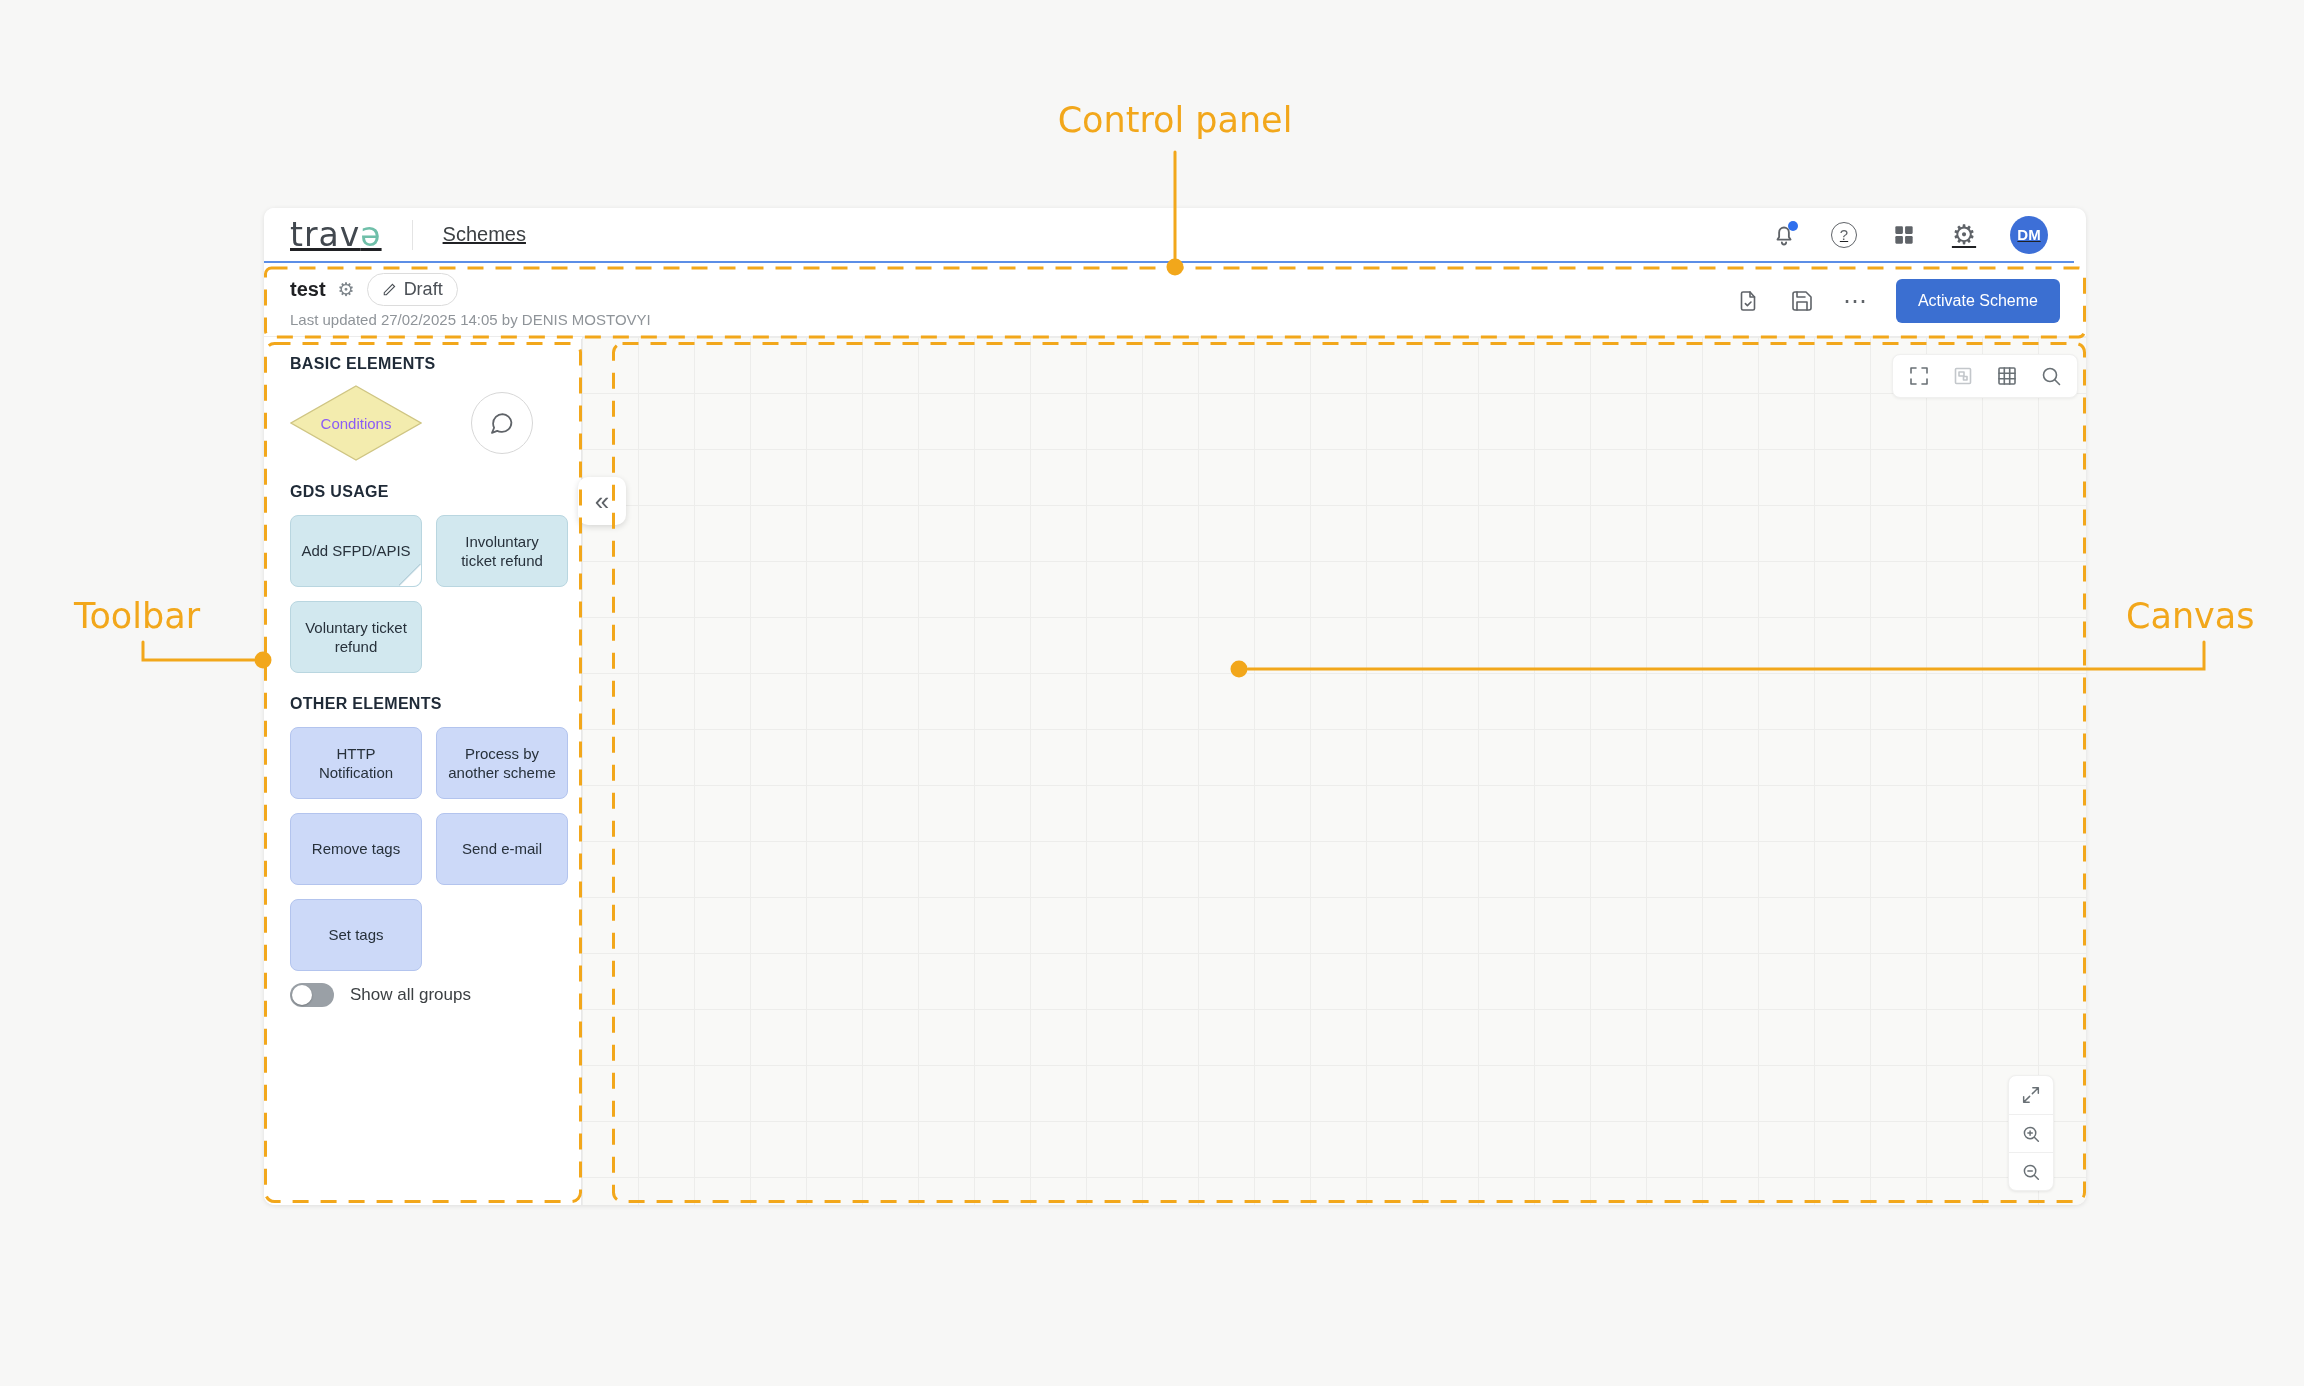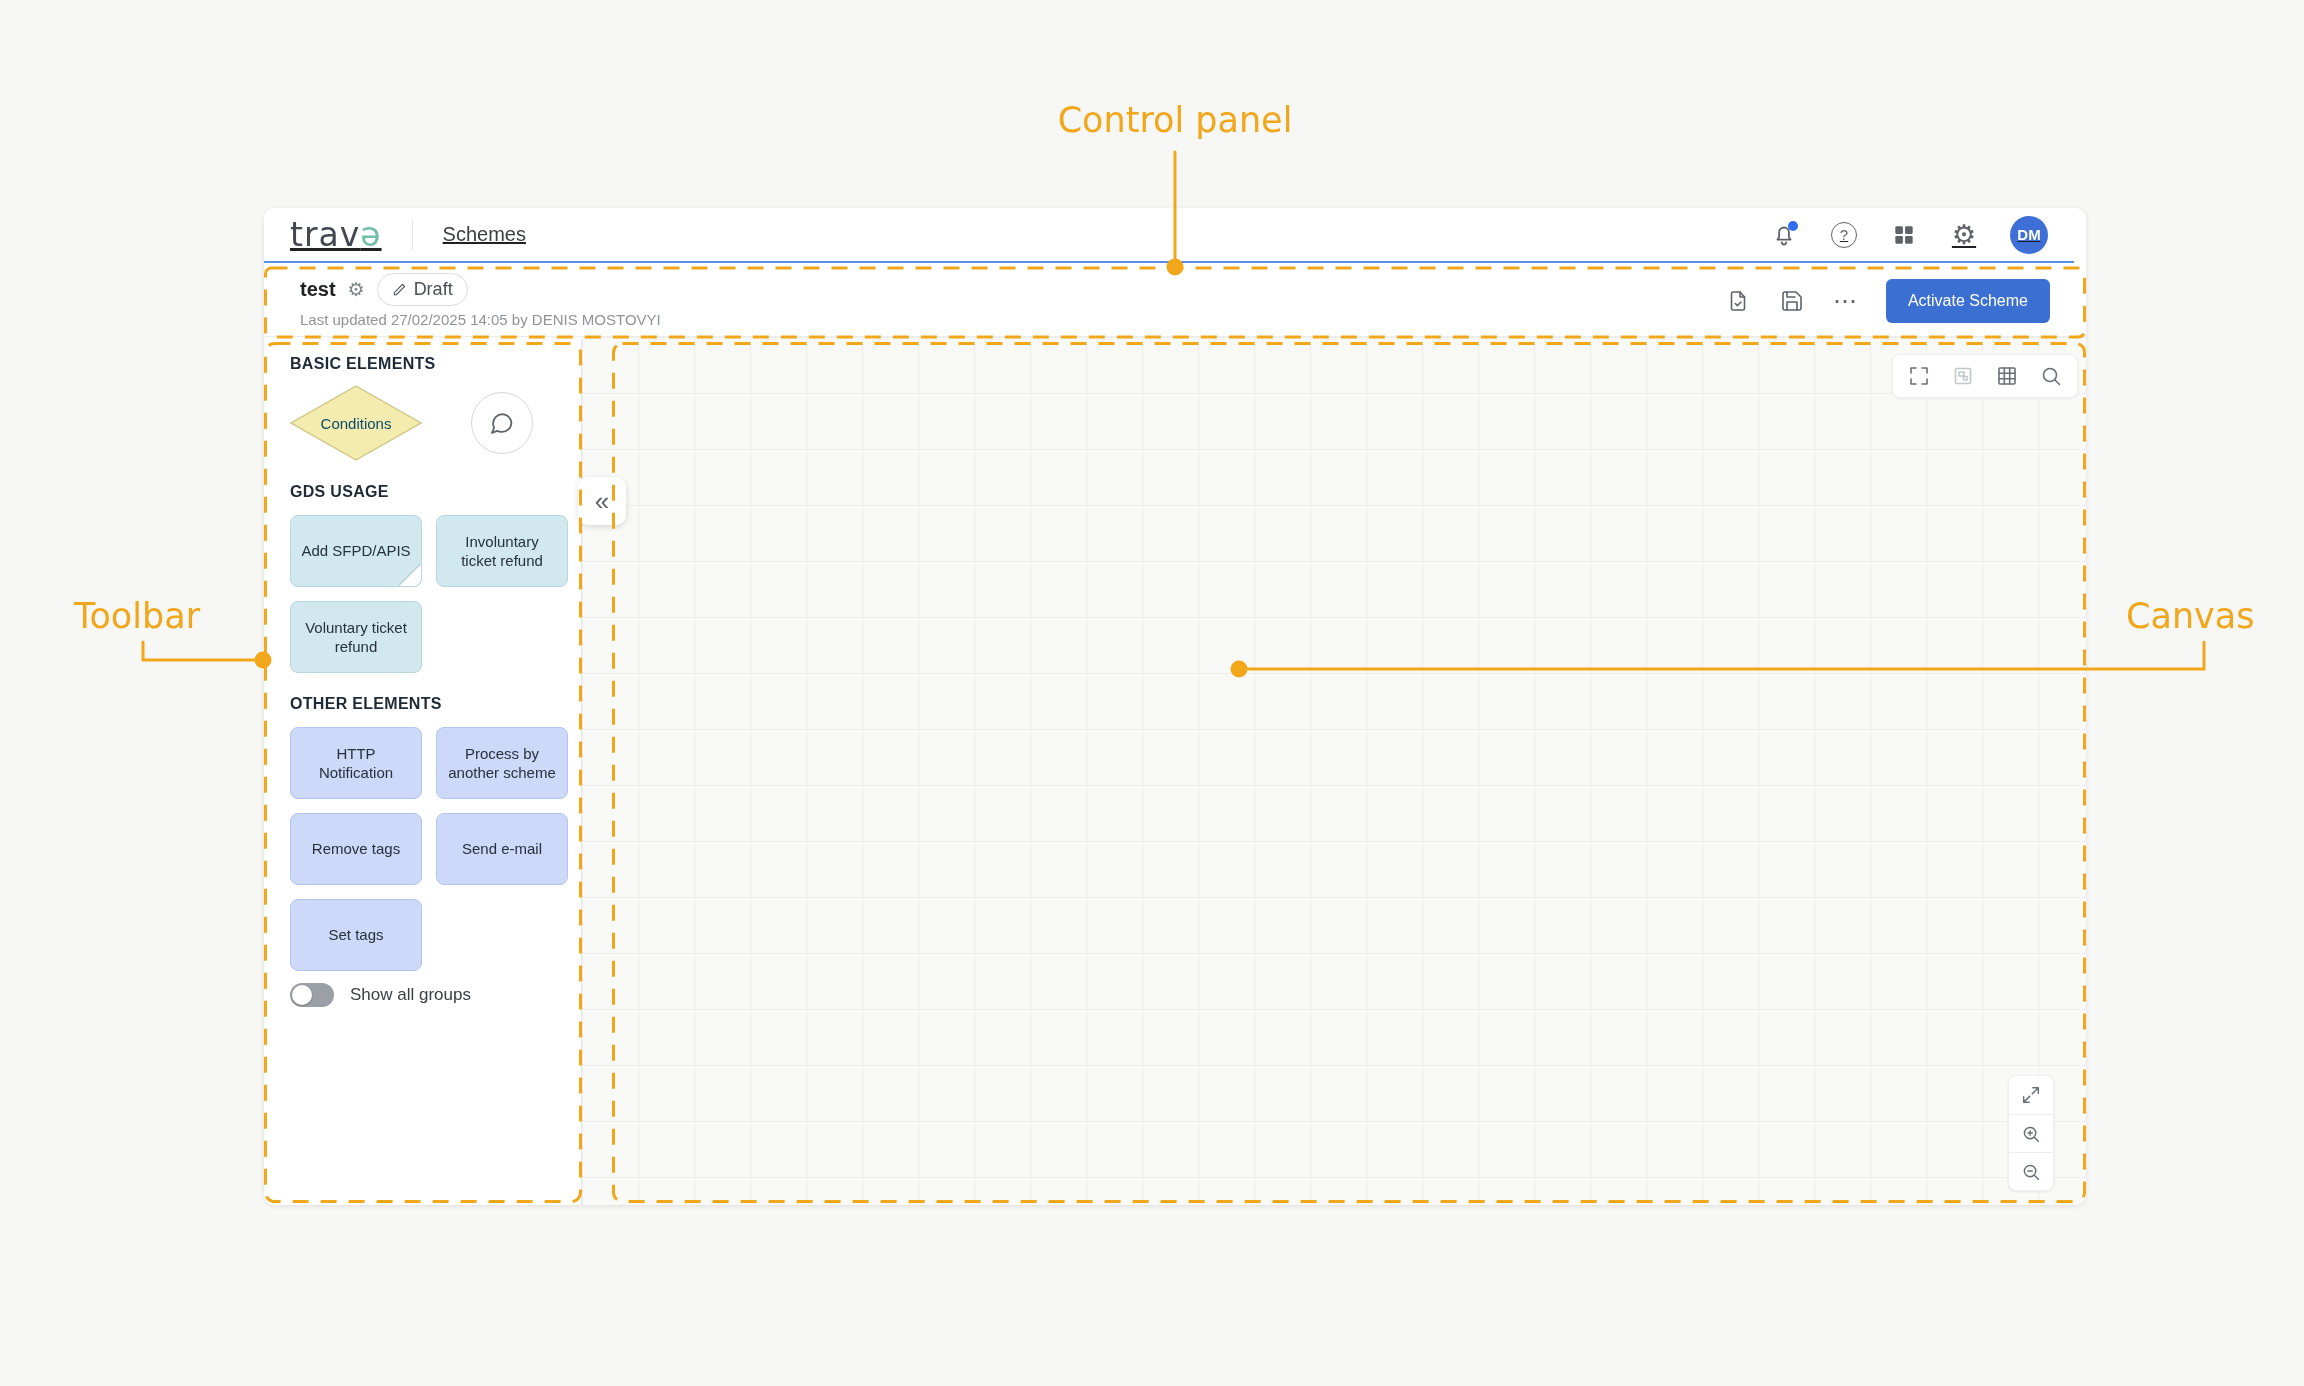--- a/index.html
+++ b/index.html
@@ -29,21 +29,21 @@
   .bell-dot { position:absolute; top:0; right:0; width:10px; height:10px; border-radius:50%; background:#2F6FED; }
   .help-circle { width:26px; height:26px; border:1.8px solid #5f6368; border-radius:50%;
                  display:flex; align-items:center; justify-content:center; font-size:15px; color:#5f6368; }
   .apps-grid svg rect { fill:#5f6368; stroke:none; }
   .gear-glyph { font-family:"DejaVu Sans", sans-serif; font-size:27px; color:#5f6368; line-height:1; }
   .avatar { width:38px; height:38px; border-radius:50%; background:#3D6FD7; color:#fff;
             font-size:15px; font-weight:bold; display:flex; align-items:center; justify-content:center; }
 
   
   .control-panel { position:absolute; top:57px; left:0; right:0; height:72px;
-                   display:flex; align-items:center; padding:0 36px;
+                   display:flex; align-items:center; padding:0 26px;
                    border-bottom:1px solid #ececec; background:#fff; }
   .cp-line1 { display:flex; align-items:center; gap:12px; }
   .scheme-name { font-size:20px; font-weight:bold; color:#202124; }
   .scheme-gear { font-family:"DejaVu Sans", sans-serif; font-size:19px; color:#7e858b; cursor:pointer; line-height:1; }
   .draft-pill { display:flex; align-items:center; gap:7px; border:1px solid #dcdcdc; border-radius:999px;
                 padding:5px 14px; font-size:18px; color:#4a4f55; background:#fff; cursor:pointer; }
   .draft-pill svg { width:15px; height:15px; stroke:#4a4f55; fill:none; stroke-width:1.7; }
   .last-updated { font-size:15px; color:#8F9499; margin-top:5px; }
   .cp-right { margin-left:auto; display:flex; align-items:center; gap:28px; }
   .cp-icon { width:26px; height:26px; display:flex; align-items:center; justify-content:center; cursor:pointer; }
@@ -58,21 +58,21 @@
   .toolbar { position:absolute; left:0; top:2px; bottom:0; width:318px; background:#fff;
              border-right:1px solid #e8e8e8; border-radius:0 0 0 10px; padding:16px 26px; overflow:hidden; }
   .section-title { font-size:16px; font-weight:bold; color:#1F2A37; letter-spacing:.3px; }
   .section-title.mt { margin-top:22px; }
   .shape-grid { display:grid; grid-template-columns:132px 132px; column-gap:14px; row-gap:14px; margin-top:14px; }
   .ellipse { width:132px; height:72px; border-radius:50%; background:#CFE9C9; border:1px solid #9FBF9A;
              display:flex; align-items:center; justify-content:center; font-size:15px; color:#27313B; cursor:grab; }
   .diamond-row { display:grid; grid-template-columns:132px 132px; column-gap:14px; margin-top:12px; align-items:center; }
   .diamond-wrap { position:relative; width:132px; height:76px; display:flex; align-items:center; justify-content:center; cursor:grab; }
   .diamond-wrap svg { position:absolute; inset:0; }
-  .diamond-label { position:relative; font-size:15px; color:#0c4a6e; }
+  .diamond-label { position:relative; font-size:15px; color:#8b5cf6; }
   .comment-circle { width:62px; height:62px; border-radius:50%; border:1px solid #d7d7d7; background:#fff;
                     display:flex; align-items:center; justify-content:center; margin:0 auto; cursor:grab; }
   .comment-circle svg { width:28px; height:28px; stroke:#5f6368; fill:none; stroke-width:1.6; stroke-linejoin:round; }
   .card { position:relative; width:132px; height:72px; border-radius:8px; display:flex; align-items:center; justify-content:center;
           text-align:center; font-size:15px; color:#27313B; padding:6px 10px; line-height:1.3; cursor:grab; }
   .card.gds { background:#D2E8EF; border:1px solid #B9D6E0; }
   .card.other { background:#CCD9F8; border:1px solid #B3C4EE; }
   .fold { position:absolute; right:0; bottom:0; width:22px; height:22px; border-radius:0 0 8px 0;
           background:linear-gradient(to bottom right, rgba(0,0,0,0) 47%, #A9C7D3 48%, #ffffff 53%); }
   .toggle-row { display:flex; align-items:center; gap:16px; margin-top:12px; }

